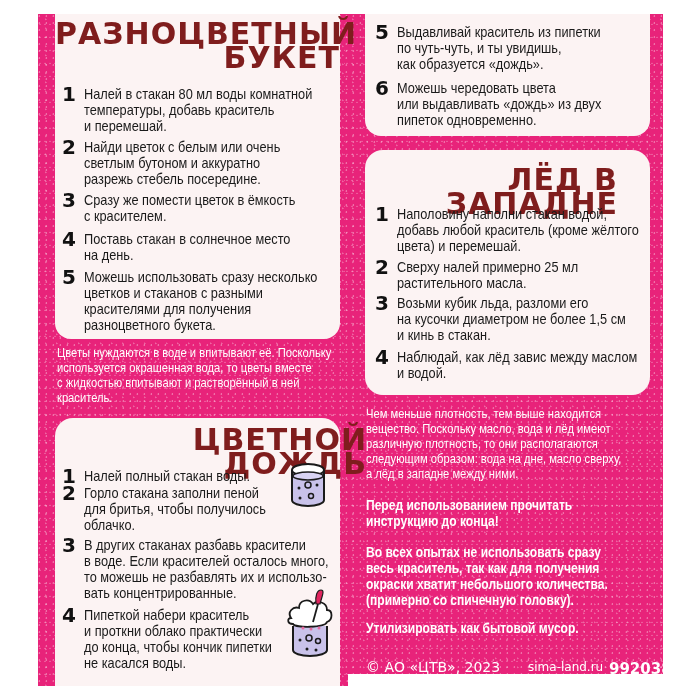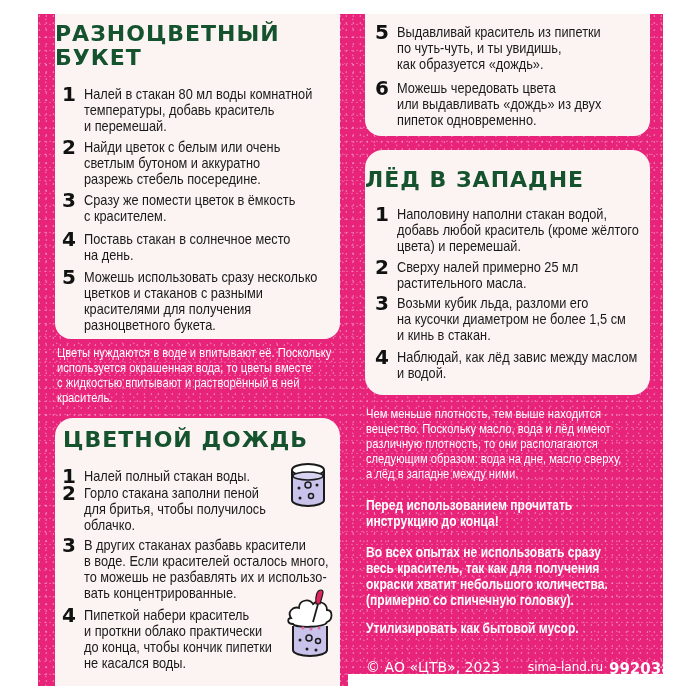--- a/index.html
+++ b/index.html
@@ -25,24 +25,24 @@
   }
   .card-bouquet { left: 55px;  top: 14px;  width: 285px; height: 325px; border-radius: 0 0 16px 16px; }
   .card-rain-top { left: 365px; top: 14px; width: 285px; height: 122px; border-radius: 0 0 16px 16px; }
   .card-ice   { left: 365px; top: 150px; width: 285px; height: 245px; border-radius: 18px; }
   .card-rain  { left: 55px;  top: 418px; width: 285px; height: 268px; border-radius: 18px 18px 0 0; }
 
   .title {
     position: absolute;
     font-family: "DejaVu Sans", sans-serif;
     font-weight: bold;
-    font-size: 22px;
+    font-size: 30px;
     letter-spacing: 1px;
-    color: #14532d;
-    text-align: left;
+    color: #7f1d1d;
+    text-align: right;
     line-height: 24px;
   }
 
   .step {
     position: absolute;
     display: flex;
     font-size: 14.5px;
     line-height: 16px;
     color: #1a1a1a;
   }

